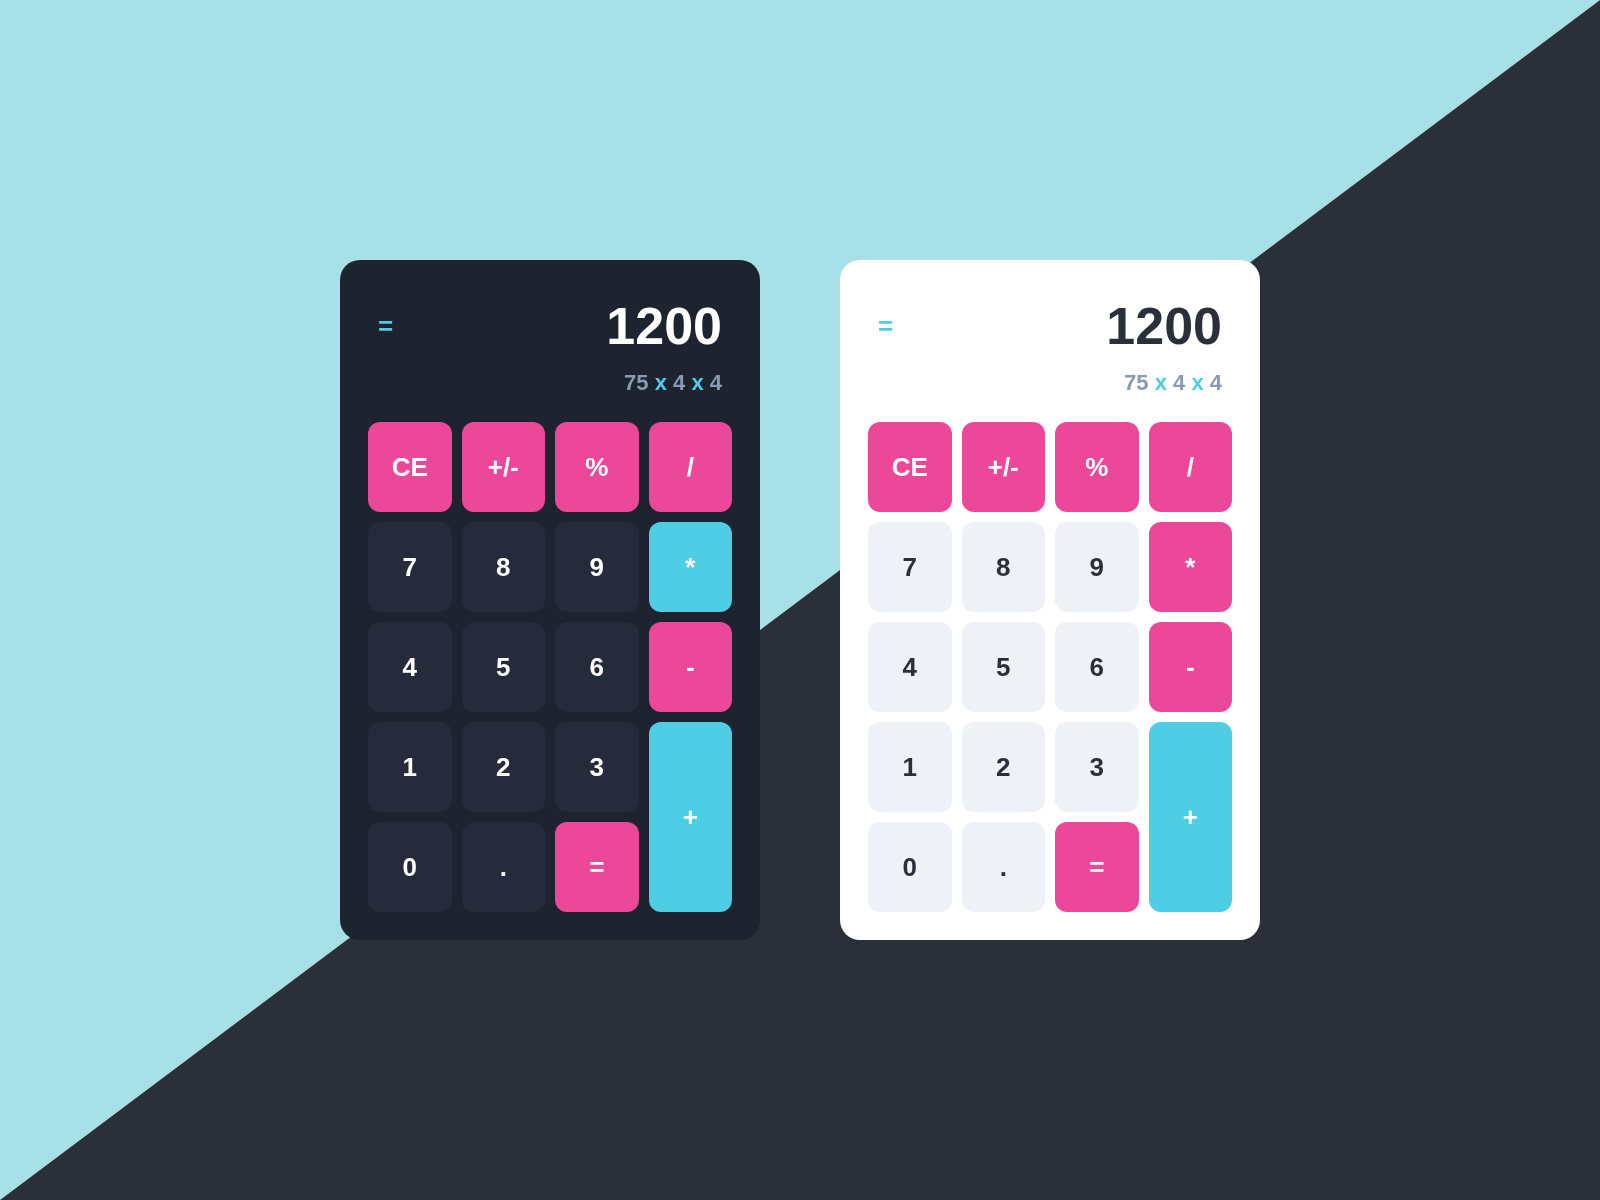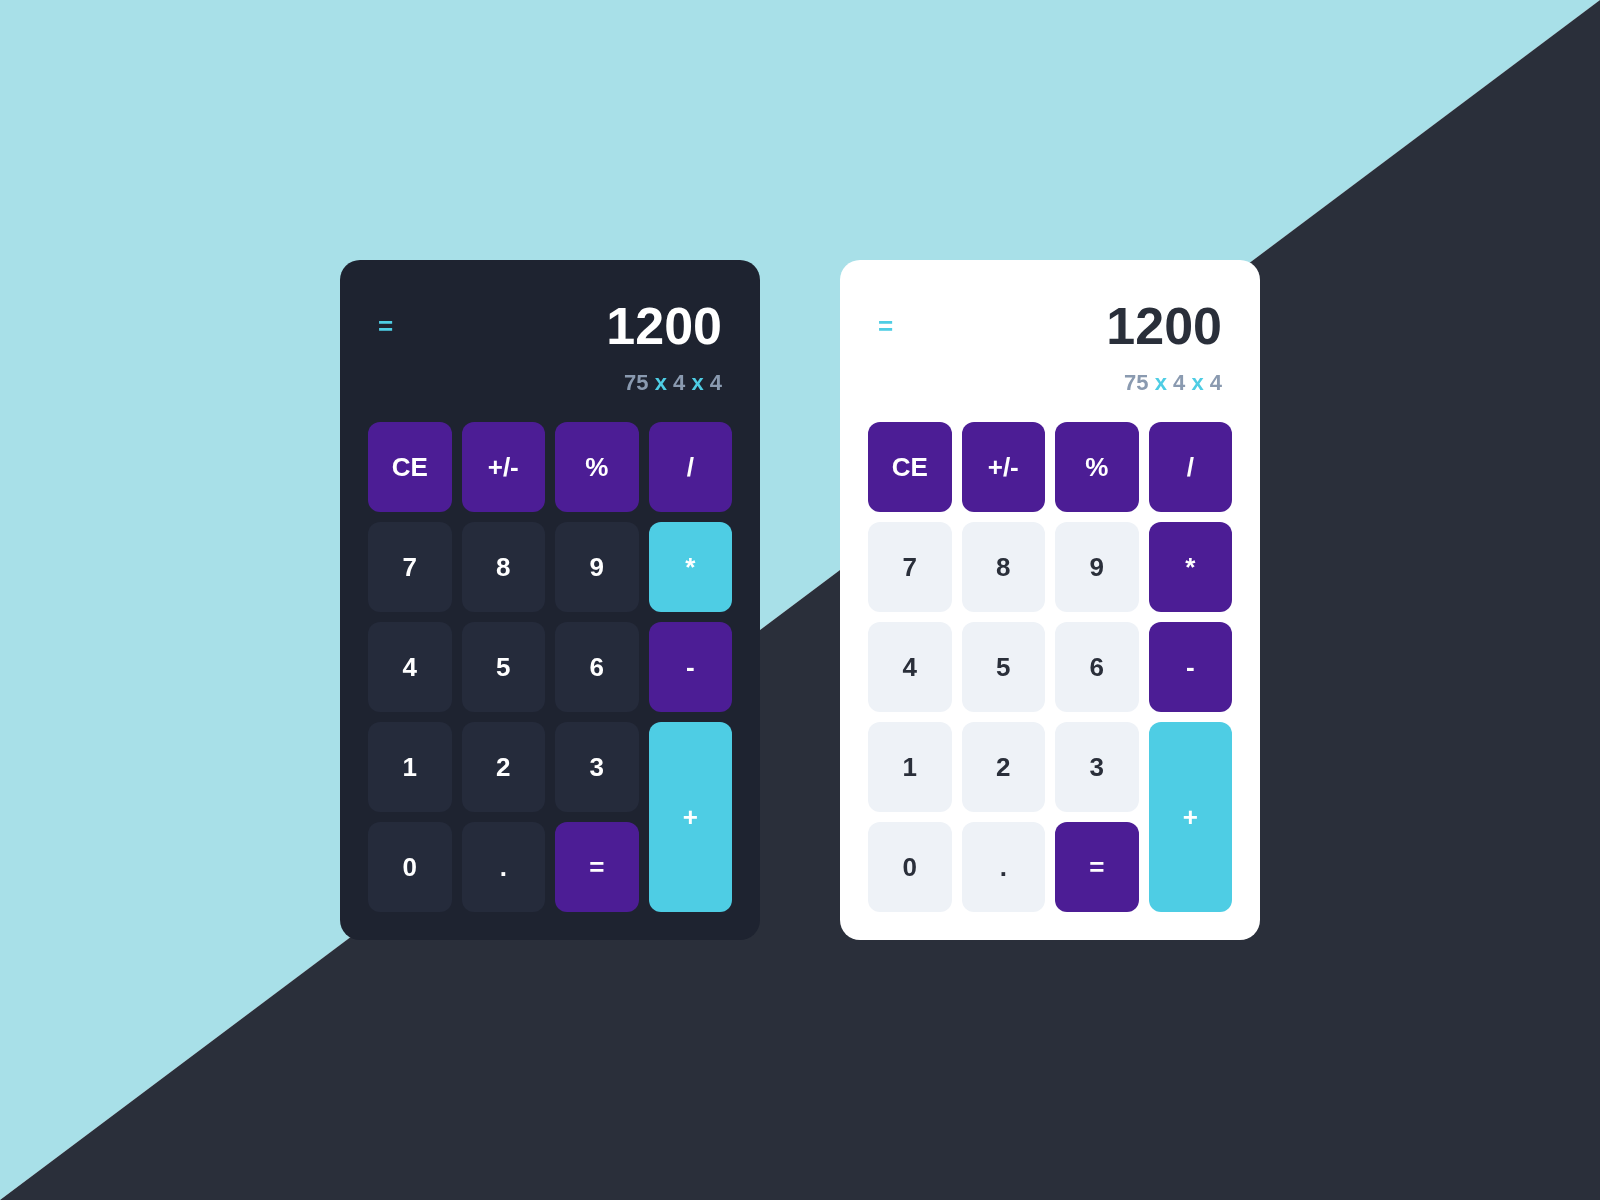--- a/index.html
+++ b/index.html
@@ -133,21 +133,21 @@
       cursor: pointer;
       height: 90px;
       display: flex;
       align-items: center;
       justify-content: center;
       transition: filter 0.15s;
     }
 
     
     .btn-cyan {
-      background: #4c1d95;
+      background: #ec4899;
       color: #ffffff;
     }
 
     
     .calculator.dark .btn-num {
       background: #252b3b;
       color: #ffffff;
     }
 
     

